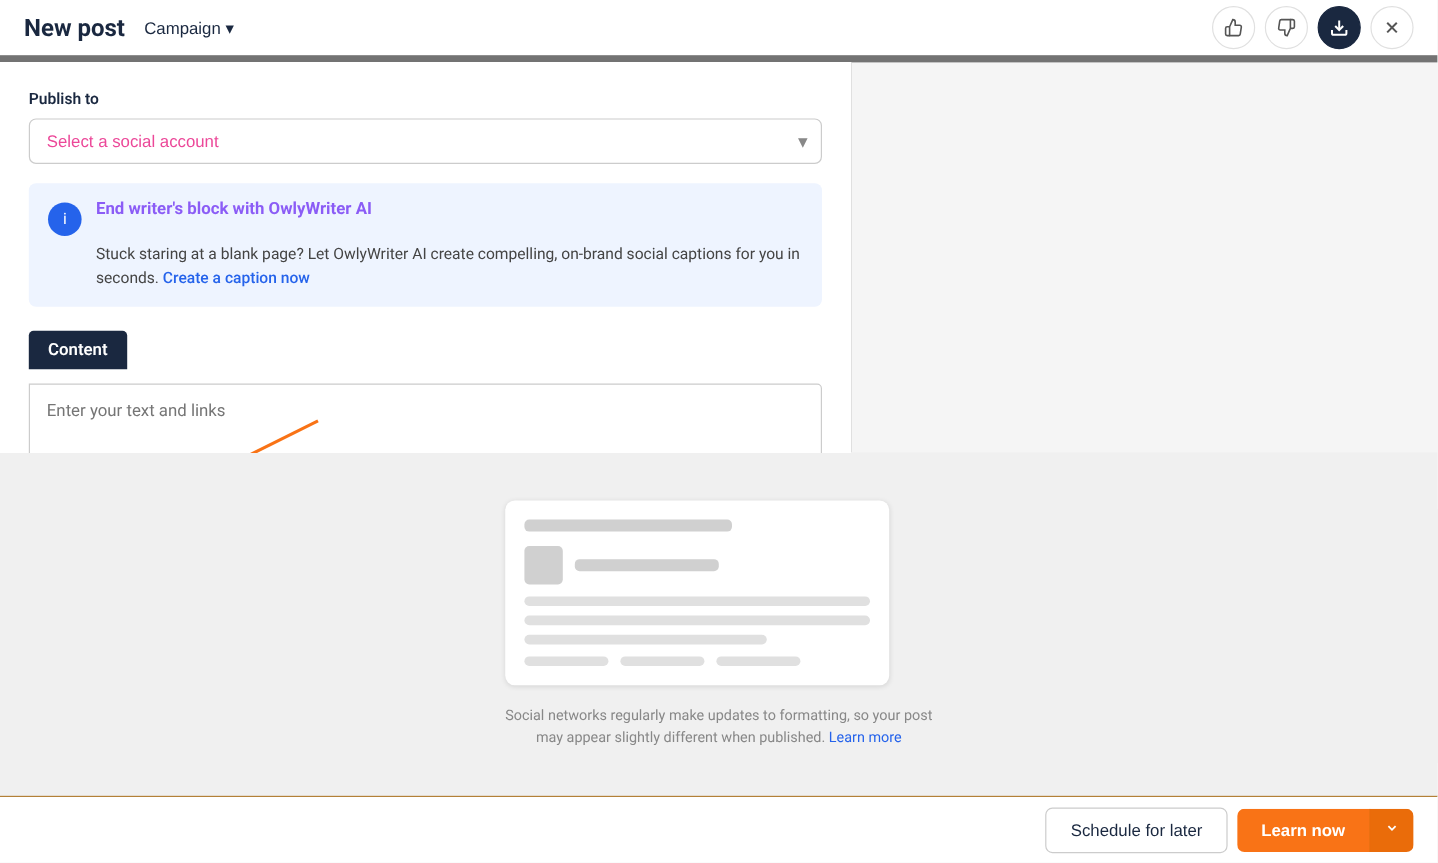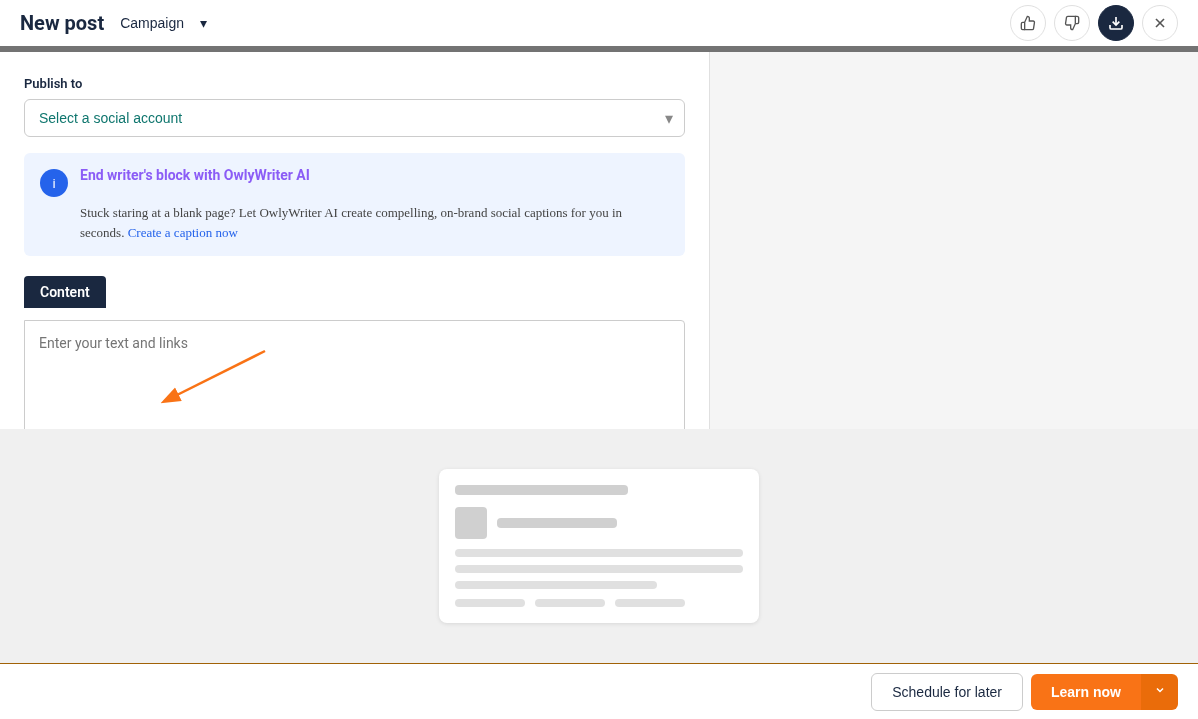--- a/index.html
+++ b/index.html
@@ -16,21 +16,21 @@
     }
     .header-title {
       font-size: 20px;
       font-weight: 700;
       color: #1a2840;
       margin-right: 16px;
     }
     .campaign-btn {
       display: flex;
       align-items: flex-start;
-      gap: 16px;
+      gap: 4px;
       background: none;
       border: none;
       cursor: pointer;
       font-size: 14px;
       color: #1a2840;
       font-weight: 500;
     }
     .header-actions {
       margin-left: auto;
       display: flex;
@@ -81,21 +81,21 @@
     .select-wrapper {
       position: relative;
       margin-bottom: 16px;
     }
     .social-select {
       width: 100%;
       padding: 10px 14px;
       border: 1px solid #ccc;
       border-radius: 6px;
       font-size: 14px;
-      color: #0f766e;
+      color: #ec4899;
       background: #fff;
       appearance: none;
       cursor: pointer;
     }
     .select-chevron {
       position: absolute;
       right: 12px;
       top: 50%;
       transform: translateY(-50%);
       color: #888;
@@ -128,21 +128,20 @@
     .ai-banner-title {
       font-size: 14px;
       font-weight: 700;
       color: #8b5cf6;
       margin-bottom: 20px;
     }
     .ai-banner-desc {
       font-size: 13px;
       color: #444;
       line-height: 1.5;
-      font-family: Liberation Serif, serif;
     }
     .ai-banner-link {
       color: #2563eb;
       text-decoration: none;
       font-weight: 500;
     }
 
     
     .content-tab-bar {
       display: flex;
@@ -566,20 +565,24 @@
         </div>
         <div class="preview-line full"></div>
         <div class="preview-line full"></div>
         <div class="preview-line medium"></div>
         <div class="preview-bottom-row">
           <div class="preview-bottom-bar"></div>
           <div class="preview-bottom-bar"></div>
           <div class="preview-bottom-bar"></div>
         </div>
       </div>
+      <div class="preview-note">
+        Social networks regularly make updates to formatting, so your post<br>may appear slightly different when published.
+        <a href="#">Learn more</a>
+      </div>
     </div>
   </div>
 
 </div>
 
 <div class="footer">
   <button class="schedule-btn">Schedule for later</button>
   <div class="post-now-group">
     <button class="post-now-btn">Learn now</button>
     <button class="post-now-chevron">

